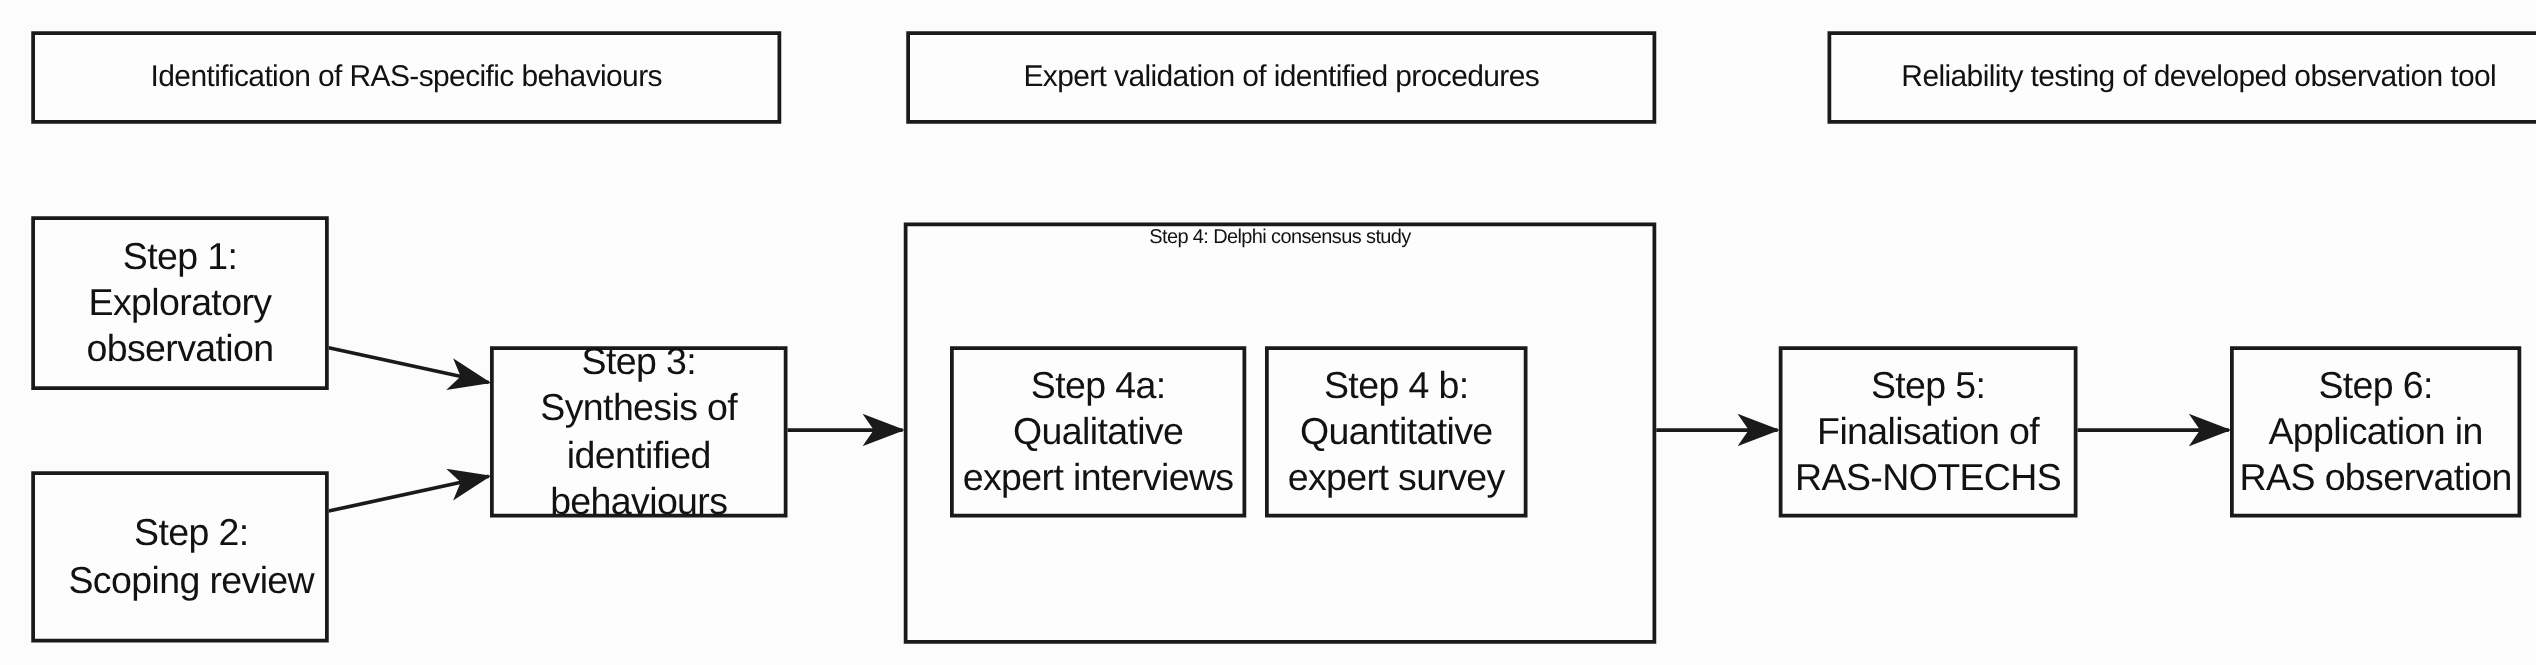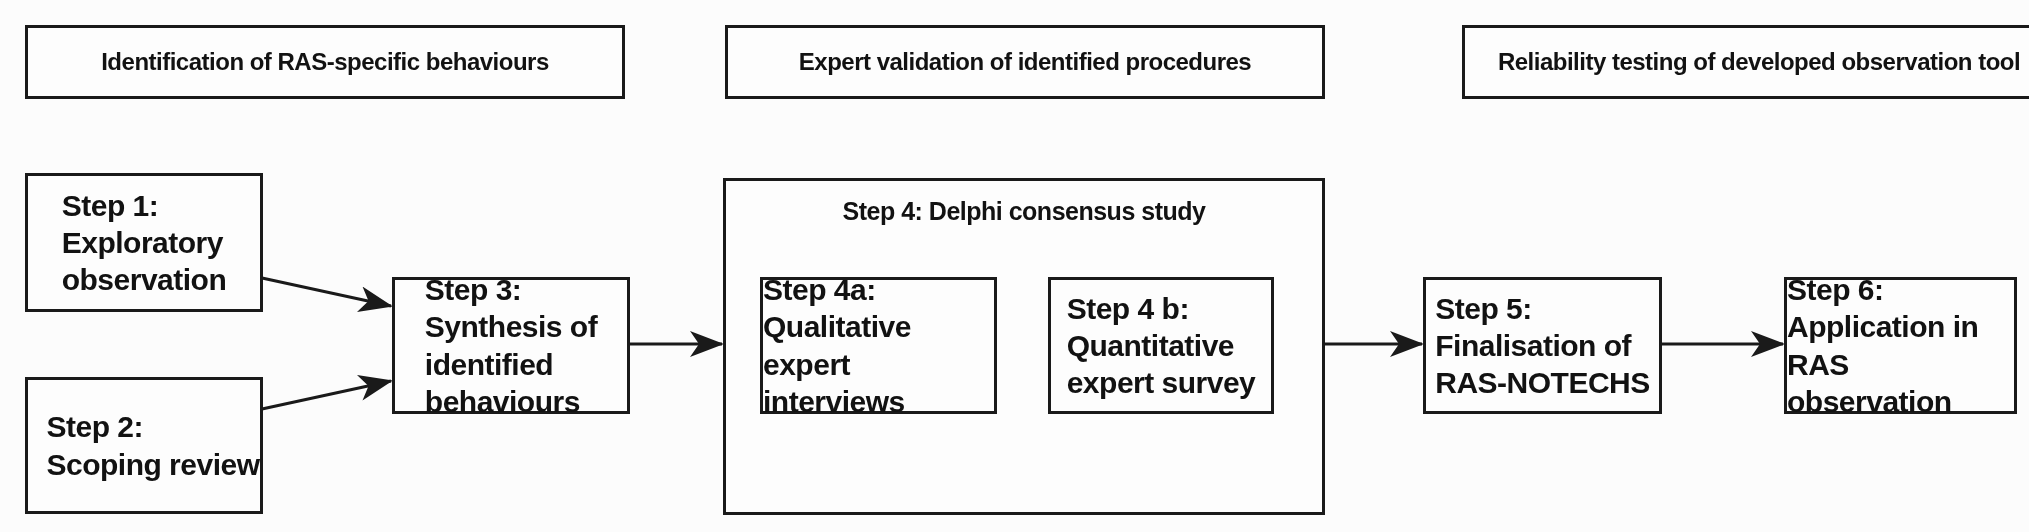--- a/index.html
+++ b/index.html
@@ -24,37 +24,38 @@
     background: #fdfdfd;
     border: 3px solid #1a1a1a;
     display: flex;
     align-items: center;
     justify-content: center;
     z-index: 2;
   }
   .txt {
     display: block;
     white-space: pre-line;
-    font-weight: 700;
+    text-align: center;
+    font-weight: 400;
     letter-spacing: -0.5px;
   }
   .phase .txt { font-size: 24px; line-height: 1.15; }
   .step  .txt { font-size: 30px; line-height: 1.24; }
   
   #h1 { left: 25px;   top: 25px; width: 600px; height: 74px; }
   #h2 { left: 725px;  top: 25px; width: 600px; height: 74px; }
   #h3 { left: 1422px; top: 25px; width: 594px; height: 74px; margin-left: 40px; }
   
   #s1 { left: 25px;   top: 173px; width: 238px; height: 139px; }
   #s2 { left: 25px;   top: 377px; width: 238px; height: 137px; padding-left: 18px; }
   #s3 { left: 392px;  top: 277px; width: 238px; height: 137px; }
   #g4 { left: 723px;  top: 178px; width: 602px; height: 337px; align-items: flex-start; }
-  #g4 .txt { margin-top: 16px; font-size: 25px; }
+  #g4 .txt { font-size: 16px; }
   #s4a { left: 760px;  top: 277px; width: 237px; height: 137px; }
-  #s4b { left: 1048px; top: 277px; width: 226px; height: 137px; }
+  #s4b { left: 1012px; top: 277px; width: 210px; height: 137px; }
   #s5  { left: 1423px; top: 277px; width: 239px; height: 137px; }
   #s6  { left: 1784px; top: 277px; width: 233px; height: 137px; }
   .arrow-line { stroke: #1a1a1a; stroke-width: 3px; }
 </style>
 </head>
 <body>
 
 <div class="canvas">
 
   <svg class="arrows" viewBox="0 0 2029 532" xmlns="http://www.w3.org/2000/svg">

